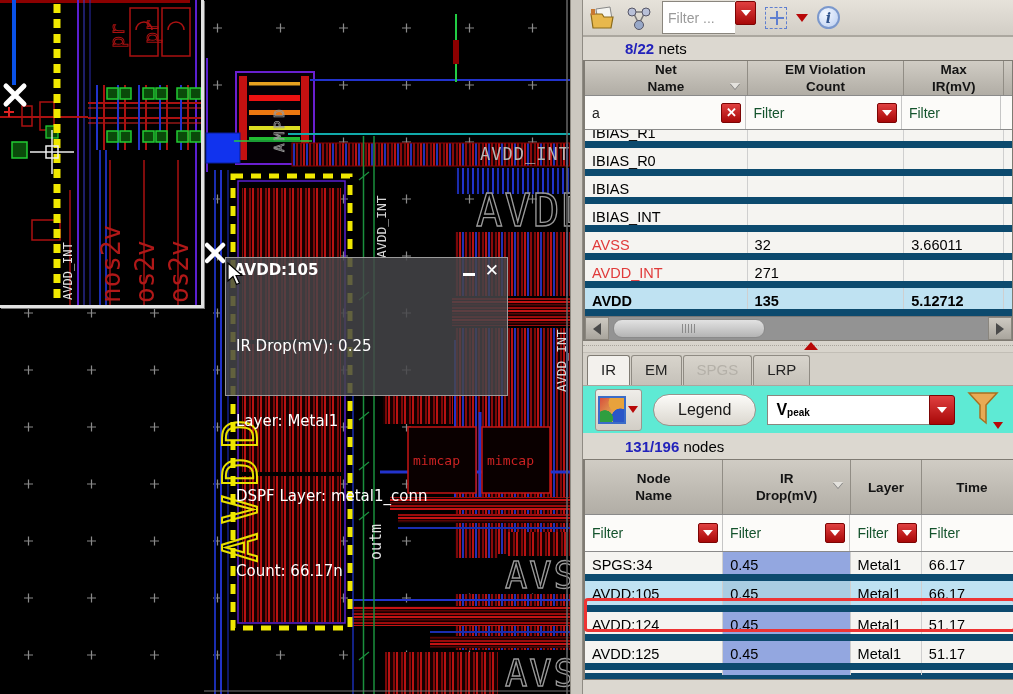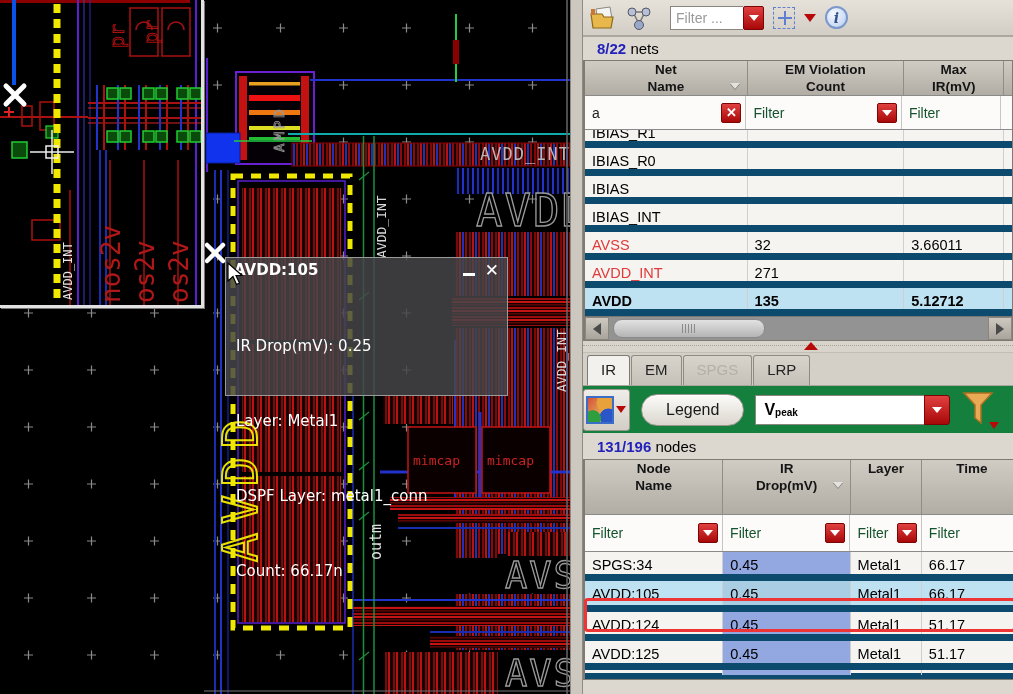--- a/index.html
+++ b/index.html
@@ -22,24 +22,24 @@
   .tt-min{width:12px;height:3px;background:#fff;margin:8px 10px 0 0;cursor:pointer;}
   .tt-close{font-size:17px;font-weight:bold;line-height:16px;cursor:pointer;}
   .tt-body{padding:4px 10px;font-size:15px;line-height:25px;white-space:pre;}
 
   .cursor-arrow{position:absolute;left:227px;top:262px;z-index:9;}
 
   
   .panel{position:absolute;left:583px;top:0;width:430px;height:694px;background:#dcd8d0;overflow:hidden;}
   .toolbar{height:37px;display:flex;align-items:center;gap:9px;padding:0 5px;
            background:linear-gradient(#e6e2da,#d2cec6);border-bottom:2px solid #aba79f;box-sizing:border-box;}
-  .count-line{height:23px;padding:3px 5px 0 14px;font-size:15px;box-sizing:border-box;}
+  .count-line{height:23px;padding:3px 5px 0 14px;font-size:15px;box-sizing:border-box;margin-left:28px;}
   .count-blue{color:#2222bb;font-weight:bold;}
 
-  .combo{display:flex;height:24px;margin-left:8px;}
+  .combo{display:flex;height:33px;}
   .combo-field{background:#fff;border:1px solid #8a867e;border-right:none;display:flex;align-items:center;
                padding:0 5px;font-size:14px;color:#9a9a9a;width:62px;}
   .red-btn{width:21px;height:24px;background:linear-gradient(#e04040,#a80808);border:1px solid #7c0404;
            box-sizing:border-box;display:flex;align-items:center;justify-content:center;border-radius:2px;}
   .red-btn .tri{width:0;height:0;border-left:5px solid transparent;border-right:5px solid transparent;
                 border-top:6px solid #fff;}
   .red-btn .xx{color:#fff;font-size:13px;font-weight:bold;line-height:13px;}
   .mini-red-tri{width:0;height:0;border-left:6px solid transparent;border-right:6px solid transparent;
                 border-top:8px solid #b80808;}
   .info-icon{width:23px;height:23px;border-radius:50%;border:2px solid #7b98cc;box-sizing:border-box;
@@ -47,21 +47,21 @@
              font-family:"DejaVu Serif",serif;font-style:italic;font-weight:bold;font-size:14px;
              display:flex;align-items:center;justify-content:center;}
   .fit-icon{width:22px;height:22px;border:1px dashed #5f7fd0;box-sizing:border-box;position:relative;}
   .fit-icon:before{content:"";position:absolute;left:10px;top:3px;width:2px;height:14px;background:#5f7fd0;}
   .fit-icon:after{content:"";position:absolute;left:4px;top:9px;width:14px;height:2px;background:#5f7fd0;}
 
   
   .tbl{border:1px solid #7f7b73;border-left-width:2px;box-sizing:border-box;background:#f5f4f1;}
   .thead{display:flex;background:linear-gradient(#d0ccc4,#b1ada5);border-bottom:1px solid #8a8a8a;}
   .th{box-sizing:border-box;border-right:1px solid #918d85;font-weight:bold;font-size:13.5px;color:#141414;
-      display:flex;flex-direction:column;align-items:center;justify-content:flex-start;line-height:17px;position:relative;}
+      display:flex;flex-direction:column;align-items:center;justify-content:center;line-height:17px;position:relative;}
   .sort-tri{position:absolute;right:7px;top:22px;width:0;height:0;border-left:5px solid transparent;
             border-right:5px solid transparent;border-top:6px solid #e4e2dd;filter:drop-shadow(0 1px 0 #777);}
   .frow{display:flex;background:#fcfbf9;border-bottom:1px solid #8a8a8a;}
   .fcell{box-sizing:border-box;border-right:1px solid #c6c6c6;display:flex;align-items:center;
          padding:0 4px 0 7px;font-size:14px;}
   .fcell .ph{color:#14532d;flex:1;}
   .fcell .val{color:#222;flex:1;}
   .fcell .red-btn{width:20px;height:20px;}
   .rows{overflow:hidden;}
   .trow{display:flex;height:28px;background:#f5f4f1;border-bottom:7px solid #0c4a6e;font-size:14.5px;box-sizing:border-box;}
@@ -95,21 +95,21 @@
 
   
   .tabs{display:flex;height:33px;padding:2px 0 0 4px;box-sizing:border-box;background:#d4d0c8;
         border-bottom:1px solid #aaa69e;}
   .tab{padding:5px 13px 0 13px;margin-right:1px;font-size:15px;border:1px solid #8f8b83;border-bottom:none;
        border-radius:3px 3px 0 0;background:linear-gradient(#d8d4cc,#c5c1b9);color:#222;}
   .tab.active{background:#f3f1ed;border-color:#7f7b73;}
   .tab.disabled{color:#b4b0a8;}
 
   
-  .legend-bar{height:47px;display:flex;align-items:center;gap:11px;padding:0 0;background:#15803d;}
+  .legend-bar{height:47px;display:flex;align-items:center;gap:11px;padding:0 12px;background:#5eead4;}
   .palette-btn{display:flex;height:36px;border:1px solid #9a968e;border-radius:3px;
                background:linear-gradient(#efede9,#d2cec6);align-items:center;padding:2px;}
   .palette-thumb{width:28px;height:28px;border:2px solid #3a6cc8;box-sizing:border-box;
                  background:
                    radial-gradient(circle at 20% 85%,#2f9e3f 0 28%,transparent 30%),
                    radial-gradient(circle at 85% 80%,#2a56c8 0 30%,transparent 32%),
                    radial-gradient(circle at 75% 20%,#e8a23c 0 35%,transparent 37%),
                    linear-gradient(130deg,#d8503c,#e0a050 55%,#b8c860);}
   .palette-drop{width:13px;height:30px;display:flex;align-items:center;justify-content:center;}
   .legend-btn{height:32px;padding:0 24px;border-radius:16px;border:1px solid #98948c;font-size:16px;color:#1a1a1a;

